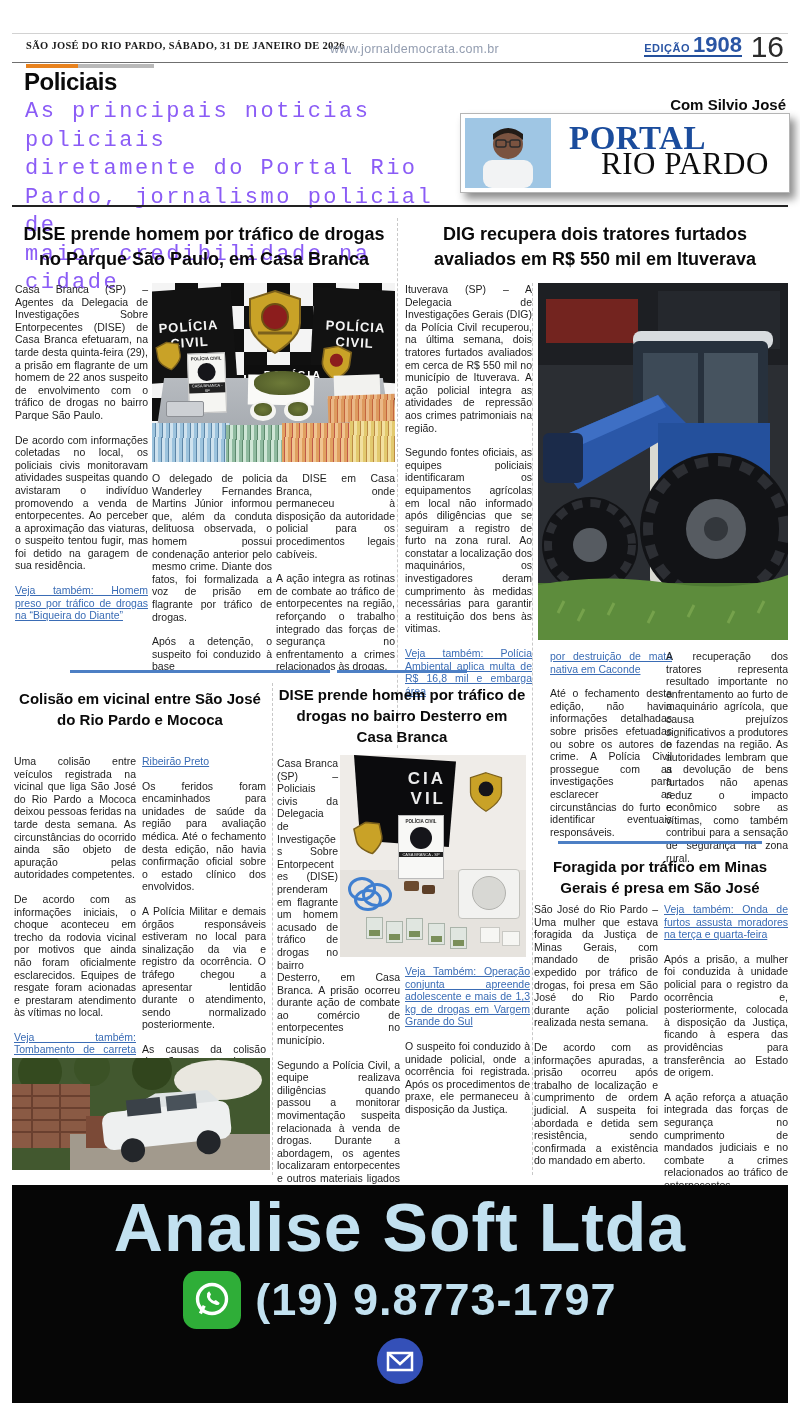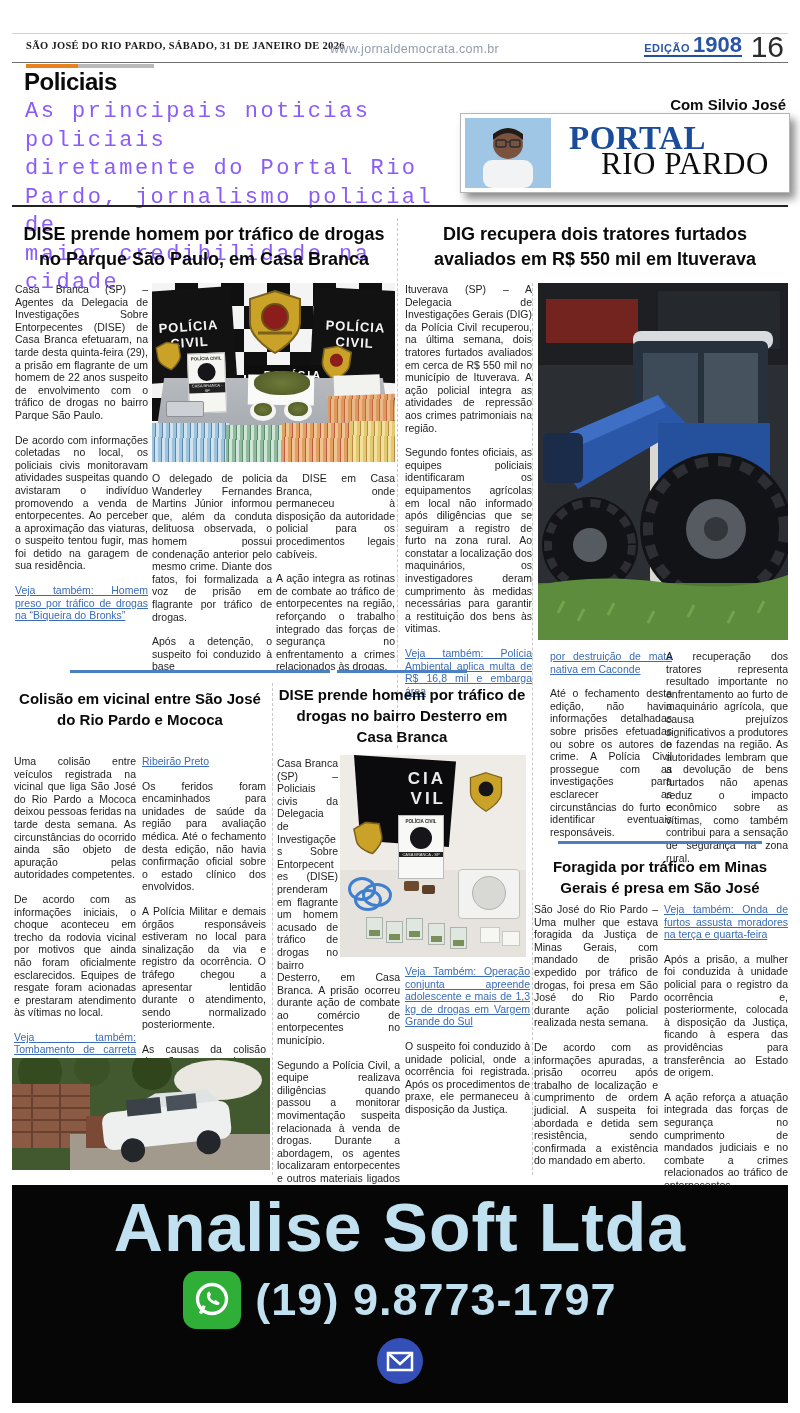--- a/index.html
+++ b/index.html
@@ -122,21 +122,21 @@
 
   <div class="abs vdash" style="left:397px;top:218px;height:530px;"></div>
   <div class="abs vdash" style="left:272px;top:683px;height:492px;"></div>
   <div class="abs vdash" style="left:532px;top:283px;height:892px;"></div>
 
   <div class="abs headline h-big" style="left:14px;top:222px;width:380px;">DISE prende homem por tráfico de drogas no Parque São Paulo, em Casa Branca</div>
 
   <div class="abs body-col" style="left:15px;top:283px;width:133px;">
     <p>Casa Branca (SP) – Agentes da Delegacia de Investigações Sobre Entorpecentes (DISE) de Casa Branca efetuaram, na tarde desta quinta-feira (29), a prisão em flagrante de um homem de 22 anos suspeito de envolvimento com o tráfico de drogas no bairro Parque São Paulo.</p>
     <p>De acordo com informações coletadas no local, os policiais civis monitoravam atividades suspeitas quando avistaram o indivíduo promovendo a venda de entorpecentes. Ao perceber a aproximação das viaturas, o suspeito tentou fugir, mas foi detido na garagem de sua residência.</p>
-    <p><a class="link">Veja também: Homem preso por tráfico de drogas na “Biqueira do Bronks”</a></p>
+    <p><a class="link">Veja também: Homem preso por tráfico de drogas na “Biqueira do Diante”</a></p>
   </div>
 
   <div class="abs photo1" style="left:152px;top:283px;">
     <div class="p1-panel" style="left:-8px;top:6px;width:90px;height:92px;transform:rotate(-4deg);">
       <span>POLÍCIA</span>
       <span>CIVIL</span>
     </div>
     <div class="p1-panel" style="left:160px;top:6px;width:86px;height:92px;transform:rotate(3deg);">
       <span>POLÍCIA</span>
       <span>CIVIL</span>

